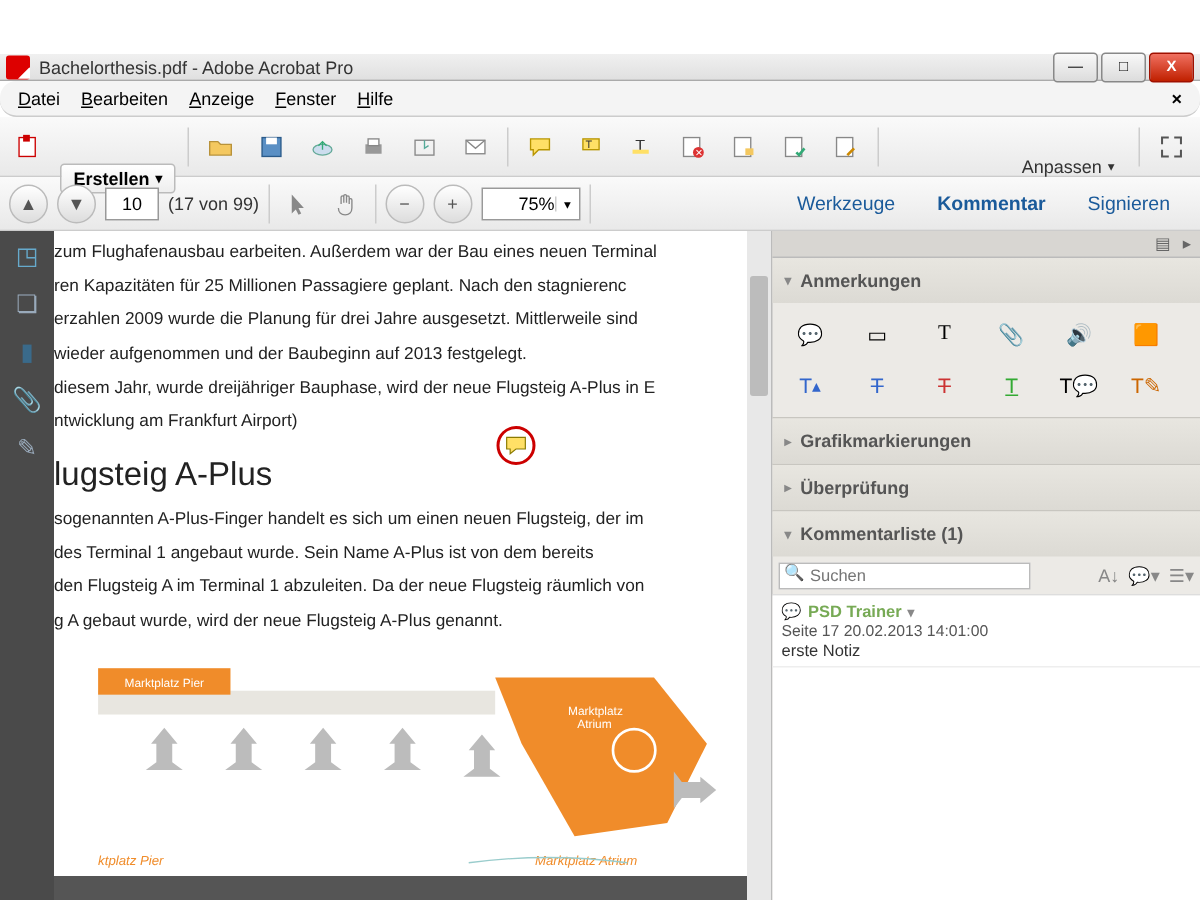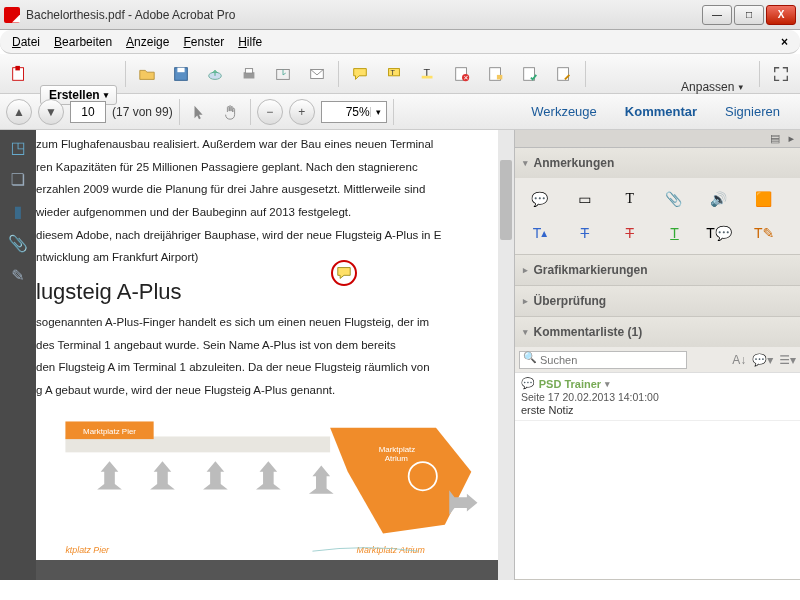--- a/index.html
+++ b/index.html
@@ -1,17 +1,17 @@
 <!DOCTYPE html>
 <html><head>
 <meta charset="utf-8">
 <style>
 * { margin:0; padding:0; box-sizing:border-box; font-family:"Segoe UI",Tahoma,sans-serif; }
 body { width:800px; height:600px; overflow:hidden; background:#fff; }
-.titlebar { height:30px; background:linear-gradient(#f0f0f0,#e0e0e0); border-bottom:1px solid #aaa; display:flex; align-items:center; padding:0 4px; }
+.titlebar { height:18px; background:linear-gradient(#f0f0f0,#e0e0e0); border-bottom:1px solid #aaa; display:flex; align-items:center; padding:0 4px;margin-top:36px; }
 .titlebar .icon { width:16px; height:16px; background:#d00; border-radius:2px; margin-right:6px; position:relative; }
 .titlebar .icon::after { content:""; position:absolute; right:0; bottom:0; width:8px; height:8px; background:#fff; clip-path:polygon(100% 0,0 100%,100% 100%); }
 .titlebar-text { font-size:12px; color:#333; flex:1; }
 .winbtns { display:flex; gap:2px; }
 .winbtn { width:30px; height:20px; border:1px solid #888; background:linear-gradient(#f8f8f8,#dcdcdc); display:flex; align-items:center; justify-content:center; font-size:10px; cursor:pointer; border-radius:3px; }
 .winbtn.close { background:linear-gradient(#f07060,#c02000); color:#fff; border-color:#a01000; font-weight:bold; }
 .menubar { height:24px; background:#f4f4f4; border-bottom:1px solid #ccc; display:flex; align-items:center; padding:0 6px; gap:2px; font-size:12px;border-radius:11px; }
 .menubar span { padding:2px 6px; cursor:pointer; }
 .menubar span u { text-decoration:underline; }
 .menubar .xclose { margin-left:auto; font-weight:bold; cursor:pointer; }
@@ -222,25 +222,25 @@
   <div class="leftstrip">
     <div class="ls-icon" style="color:#6ac">◳</div>
     <div class="ls-icon">❏</div>
     <div class="ls-icon" style="color:#3a6a8a">▮</div>
     <div class="ls-icon">📎</div>
     <div class="ls-icon">✎</div>
   </div>
 
   <div class="docarea">
     <div class="page">
-      <p>zum Flughafenausbau realisiert. Außerdem war der Bau eines neuen Terminal</p>
+      <p>zum Flughafenausbau earbeiten. Außerdem war der Bau eines neuen Terminal</p>
       <p>ren Kapazitäten für 25 Millionen Passagiere geplant. Nach den stagnierenc</p>
       <p>erzahlen 2009 wurde die Planung für drei Jahre ausgesetzt. Mittlerweile sind</p>
       <p>wieder aufgenommen und der Baubeginn auf 2013 festgelegt.</p>
-      <p>diesem Adobe, nach dreijähriger Bauphase, wird der neue Flugsteig A-Plus in E</p>
+      <p>diesem Jahr, wurde dreijähriger Bauphase, wird der neue Flugsteig A-Plus in E</p>
       <p>ntwicklung am Frankfurt Airport)</p>
       <div class="note-bubble">
         <svg viewBox="0 0 20 18">
             <path d="M2 2h16v10H10l-5 4v-4H2z" fill="#ffe066" stroke="#8a7a00"></path>
           </svg>
       </div>
       <h2>lugsteig A-Plus</h2>
       <p>sogenannten A-Plus-Finger handelt es sich um einen neuen Flugsteig, der im</p>
       <p>des Terminal 1 angebaut wurde. Sein Name A-Plus ist von dem bereits</p>
       <p>den Flugsteig A im Terminal 1 abzuleiten. Da der neue Flugsteig räumlich von</p>

